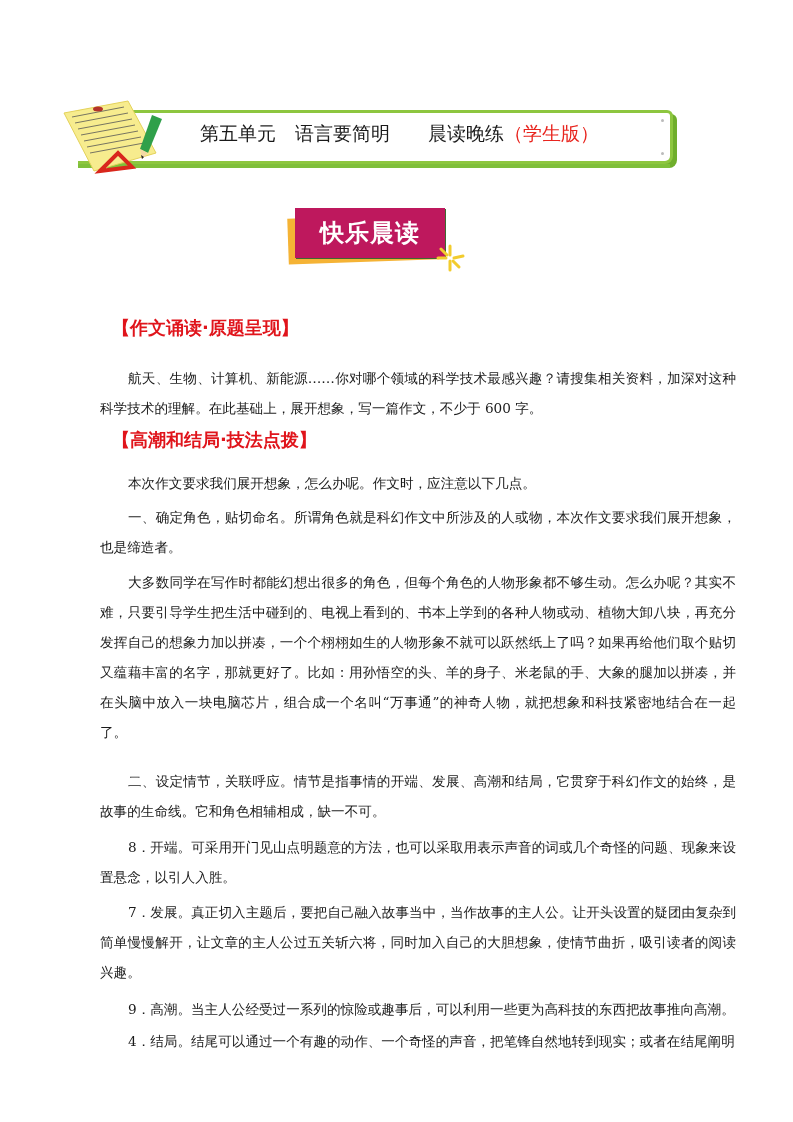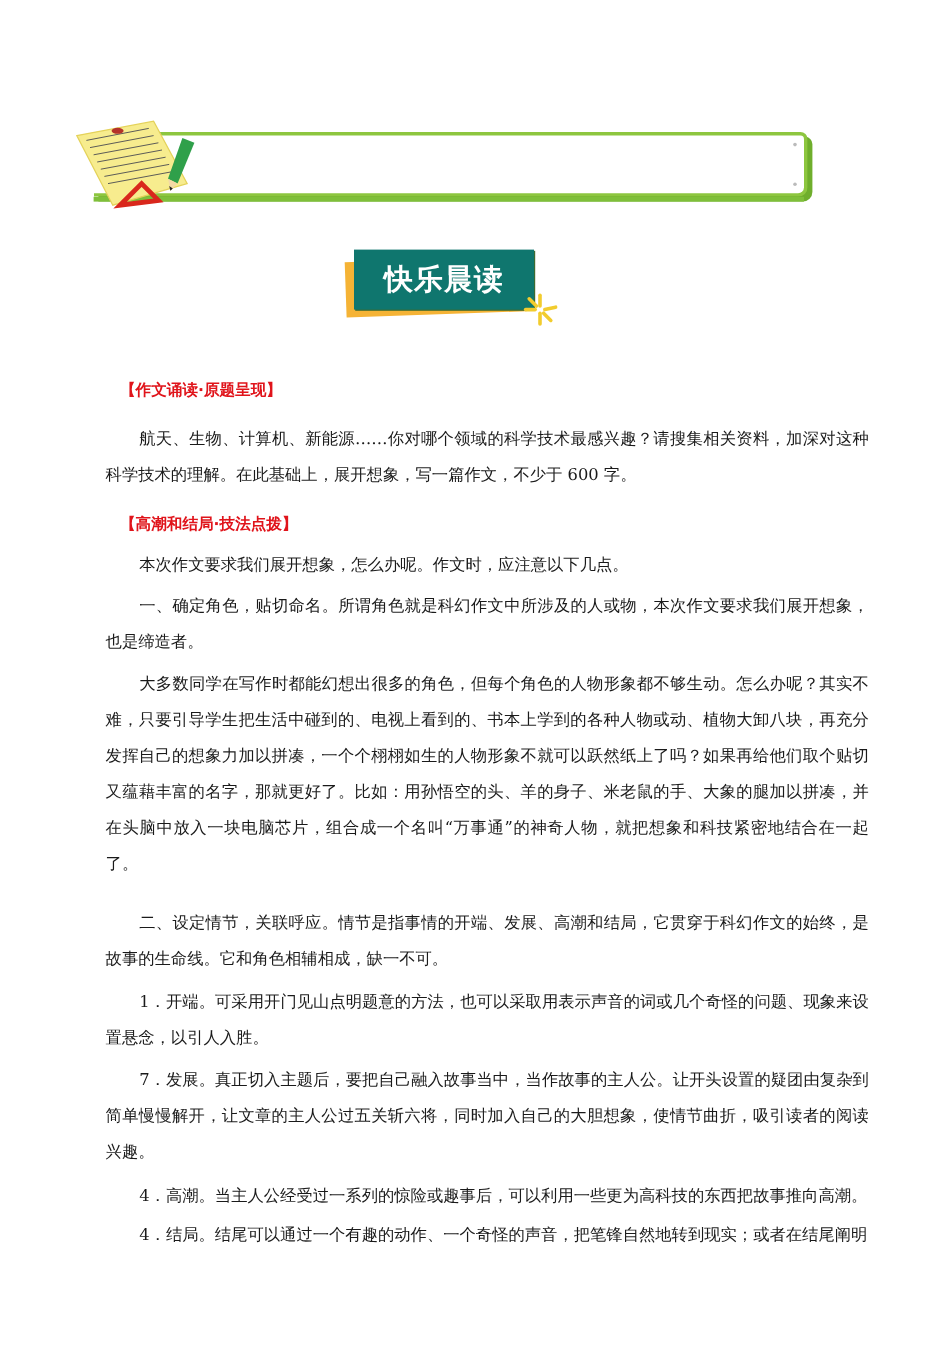--- a/index.html
+++ b/index.html
@@ -15,33 +15,33 @@
                 background: #7fbf3a; }
   .banner-dot { position: absolute; right: 6px; width: 3px; height: 3px; background: #bbb; border-radius: 50%; }
   .banner-title { position: absolute; left: 140px; top: 26px; font-family: "DejaVu Sans", "Liberation Sans", sans-serif;
                   font-size: 19px; letter-spacing: 0px; color: #1a1a1a; white-space: pre; }
   .banner-title .red { color: #e8251f; }
   .banner-art { position: absolute; left: 0; top: 0; width: 130px; height: 80px; }
 
   
   .badge-wrap { position: absolute; left: 284px; top: 200px; width: 180px; height: 80px; }
   .badge-back { position: absolute; left: 4px; top: 16px; width: 150px; height: 46px; background: #f5b335; transform: rotate(-2deg); }
-  .badge { position: absolute; left: 11px; top: 8px; width: 150px; height: 50px; background: #0f766e;
+  .badge { position: absolute; left: 11px; top: 8px; width: 150px; height: 50px; background: #be185d;
            box-shadow: 1px 1px 0 #3e6a30; display: flex; align-items: center; justify-content: center; }
   .badge span { color: #ffffff; font-family: "DejaVu Sans", "Liberation Sans", sans-serif; font-weight: bold;
                 font-size: 24px; letter-spacing: 1px; }
   .spark { position: absolute; left: 150px; top: 42px; width: 32px; height: 32px; }
 
   
-  .sec-heading { position: absolute; left: 100px; font-family: "DejaVu Sans", "Liberation Sans", sans-serif;
-                 font-weight: bold; font-size: 13px; color: #e0141b; letter-spacing: 0px; }
+  .sec-heading { position: absolute; left: 112px; font-family: "DejaVu Sans", "Liberation Sans", sans-serif;
+                 font-weight: bold; font-size: 18px; color: #e0141b; letter-spacing: 0px; }
 
   
   .para { position: absolute; left: 88px; width: 636px; font-size: 13.6px; line-height: 30px;
-          text-indent: 28px; text-align: justify; color: #1a1a1a; margin: 0; }
+          text-indent: 28px; text-align: justify; color: #1a1a1a; margin: 12px; }
 </style>
 </head>
 <body>
 
 <div class="banner">
   <div class="banner-bar">
     <span class="banner-dot" style="top:6px"></span>
     <span class="banner-dot" style="bottom:6px"></span>
   </div>
   <svg class="banner-art" viewBox="0 0 130 80">
@@ -54,20 +54,21 @@
       <line x1="24" y1="46" x2="78" y2="36"></line>
       <line x1="27" y1="52" x2="81" y2="42"></line>
       <line x1="30" y1="58" x2="84" y2="48"></line>
     </g>
     <ellipse cx="38" cy="14" rx="5" ry="2.5" fill="#b4322a"></ellipse>
     <polygon points="92,20 102,24 88,58 80,54" fill="#2fa04a"></polygon>
     <polygon points="80,54 88,58 82,64" fill="#f3d9a5"></polygon>
     <polygon points="81,60 84,62 82,64" fill="#222"></polygon>
     <polygon points="40,76 58,58 72,72" fill="none" stroke="#d9271c" stroke-width="4"></polygon>
   </svg>
+  <div class="banner-title"><span>第五单元　语言要简明　　晨读晚练</span><span class="red">（学生版）</span></div>
 </div>
 
 <div class="badge-wrap">
   <div class="badge-back"></div>
   <div class="badge">
     <span>快乐晨读</span>
   </div>
   <svg class="spark" viewBox="0 0 32 32">
     <g stroke="#f2cc2e" stroke-width="3" stroke-linecap="round">
       <line x1="16" y1="4" x2="16" y2="13"></line>
@@ -81,16 +82,16 @@
 </div>
 
 <div class="sec-heading" style="top:316px">【作文诵读·原题呈现】</div>
 <p class="para" style="top:351px">航天、生物、计算机、新能源……你对哪个领域的科学技术最感兴趣？请搜集相关资料，加深对这种科学技术的理解。在此基础上，展开想象，写一篇作文，不少于 600 字。</p>
 
 <div class="sec-heading" style="top:428px">【高潮和结局·技法点拨】</div>
 <p class="para" style="top:456px">本次作文要求我们展开想象，怎么办呢。作文时，应注意以下几点。</p>
 <p class="para" style="top:490px">一、确定角色，贴切命名。所谓角色就是科幻作文中所涉及的人或物，本次作文要求我们展开想象，也是缔造者。</p>
 <p class="para" style="top:555px">大多数同学在写作时都能幻想出很多的角色，但每个角色的人物形象都不够生动。怎么办呢？其实不难，只要引导学生把生活中碰到的、电视上看到的、书本上学到的各种人物或动、植物大卸八块，再充分发挥自己的想象力加以拼凑，一个个栩栩如生的人物形象不就可以跃然纸上了吗？如果再给他们取个贴切又蕴藉丰富的名字，那就更好了。比如：用孙悟空的头、羊的身子、米老鼠的手、大象的腿加以拼凑，并在头脑中放入一块电脑芯片，组合成一个名叫“万事通”的神奇人物，就把想象和科技紧密地结合在一起了。</p>
 <p class="para" style="top:754px">二、设定情节，关联呼应。情节是指事情的开端、发展、高潮和结局，它贯穿于科幻作文的始终，是故事的生命线。它和角色相辅相成，缺一不可。</p>
-<p class="para" style="top:820px">1．开端。可采用开门见山点明题意的方法，也可以采取用表示声音的词或几个奇怪的问题、现象来设置悬念，以引人入胜。</p>
+<p class="para" style="top:820px">8．开端。可采用开门见山点明题意的方法，也可以采取用表示声音的词或几个奇怪的问题、现象来设置悬念，以引人入胜。</p>
 <p class="para" style="top:885px">7．发展。真正切入主题后，要把自己融入故事当中，当作故事的主人公。让开头设置的疑团由复杂到简单慢慢解开，让文章的主人公过五关斩六将，同时加入自己的大胆想象，使情节曲折，吸引读者的阅读兴趣。</p>
-<p class="para" style="top:982px">4．高潮。当主人公经受过一系列的惊险或趣事后，可以利用一些更为高科技的东西把故事推向高潮。</p>
+<p class="para" style="top:982px">9．高潮。当主人公经受过一系列的惊险或趣事后，可以利用一些更为高科技的东西把故事推向高潮。</p>
 <p class="para" style="top:1014px">4．结局。结尾可以通过一个有趣的动作、一个奇怪的声音，把笔锋自然地转到现实；或者在结尾阐明</p>
 
 </body></html>

